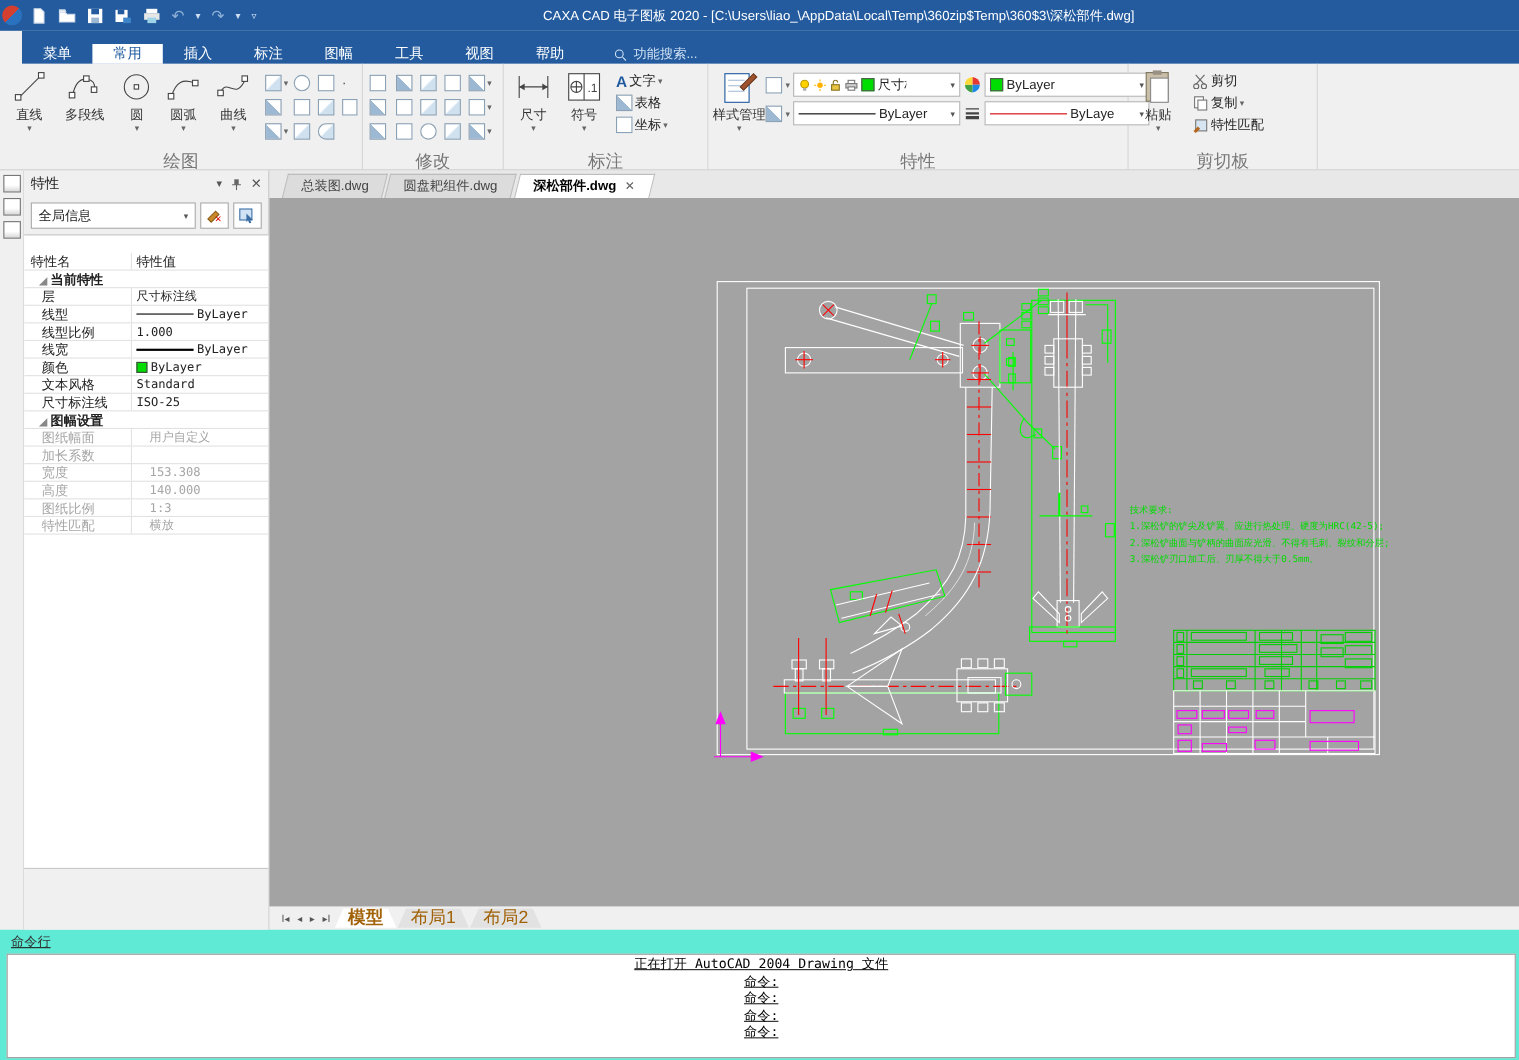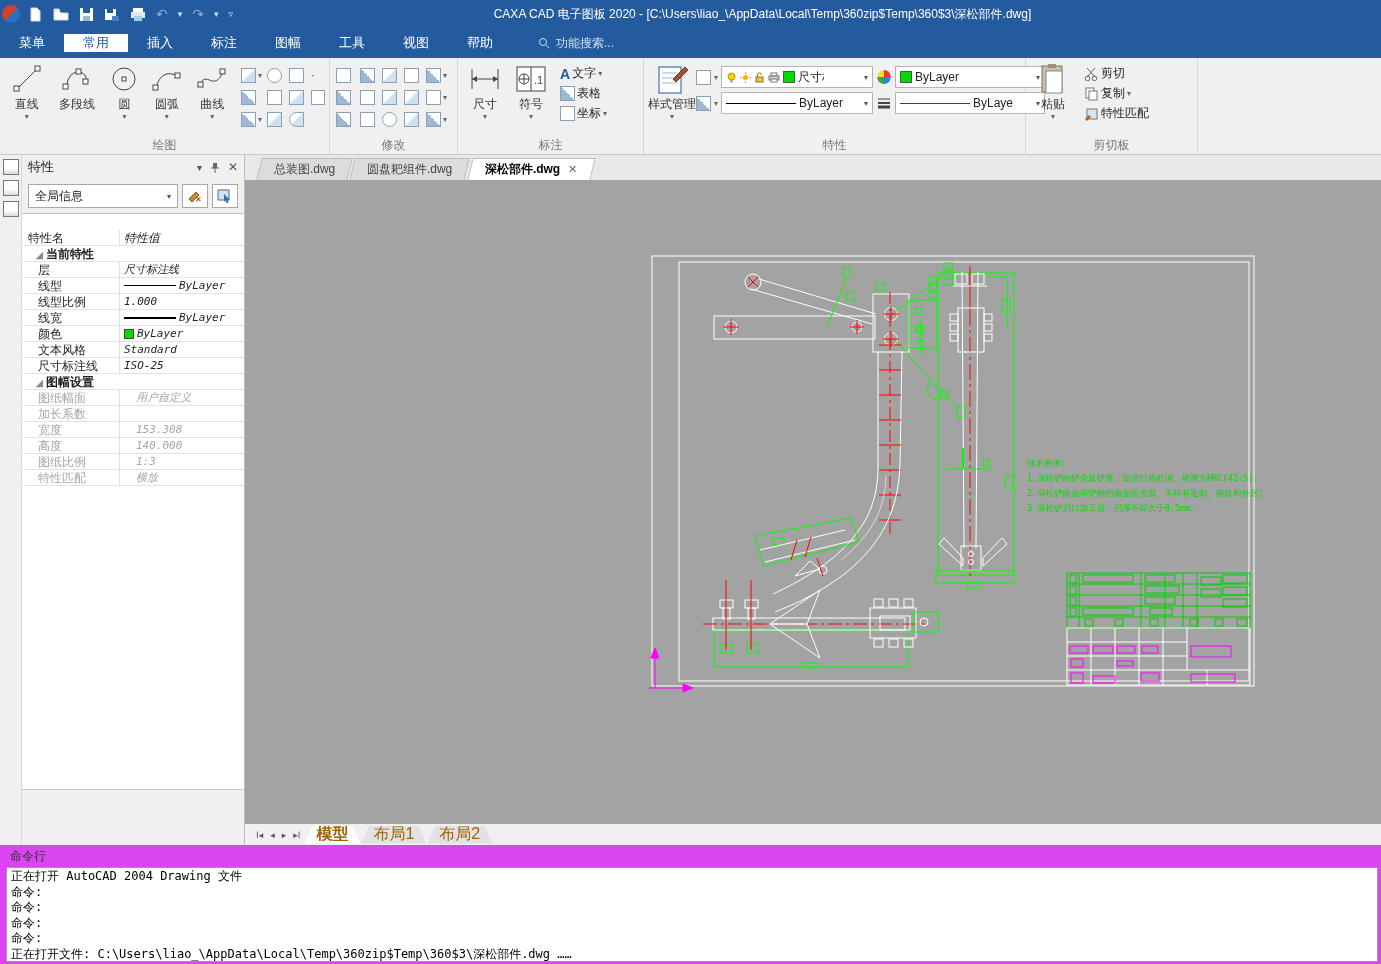--- a/index.html
+++ b/index.html
@@ -6,29 +6,29 @@
   html,body{width:1381px;height:964px;overflow:hidden;background:#f0f0f0;
     font-family:"Liberation Sans",sans-serif;font-size:12px;color:#222;}
   
   #titlebar{height:28px;background:#235b9e;display:flex;align-items:center;position:relative;color:#fff;}
   .logo{width:18px;height:18px;border-radius:50%;background:linear-gradient(135deg,#d43f2f 50%,#2a72c0 50%);margin:0 8px 0 2px;}
   .qat{display:flex;align-items:center;gap:10px;}
   .qat svg{display:block}
   .qat .dd{color:#cfe0f4;font-size:9px;}
   #win-title{position:absolute;left:0;right:16px;text-align:center;font-size:12px;color:#fff;pointer-events:none;padding-left:160px;}
   
-  #menubar{height:30px;background:#235b9e;display:flex;align-items:center;color:#fff;}
+  #menubar{height:30px;background:#235b9e;display:flex;align-items:flex-end;color:#fff;margin-left:20px;}
   .mtab{padding:0 19px;display:flex;align-items:center;font-size:13px;cursor:default;}
   .mtab.active{background:#fff;color:#1e5a9e;}
   .msearch{display:flex;align-items:center;gap:6px;color:#cfe0f4;margin-left:26px;font-size:12px;}
   
   #ribbon{height:97px;background:#f0f0f0;border-bottom:1px solid #c9c9c9;display:flex;}
   .rsec{display:flex;flex-direction:column;border-right:1px solid #d6d6d6;padding:2px 4px 0 4px;}
   .rsec .rcontent{flex:1;display:flex;align-items:flex-start;}
-  .rsec .rlabel{height:17px;text-align:center;color:#777;font-size:12px;}
+  .rsec .rlabel{height:17px;text-align:center;color:#777;font-size:16px;}
   .bigbtn{width:46px;display:flex;flex-direction:column;align-items:center;padding-top:3px;}
   .bigbtn .blabel{font-size:12px;color:#333;margin-top:1px;white-space:nowrap;}
   .bigbtn .bdd{font-size:8px;color:#666;line-height:7px;}
   .sgrid{display:grid;grid-auto-rows:22px;align-content:start;margin-left:6px;margin-top:4px;}
   .scell{display:flex;align-items:center;gap:2px;}
   .si{width:15px;height:15px;border:1px solid #8aa0b4;background:linear-gradient(135deg,#ffffff 45%,#cfe0ef 55%);}
   .si2{background:linear-gradient(45deg,#9db8d2 50%,#ffffff 50%);}
   .si3{background:#fff;}
   .sdd{font-size:8px;color:#666;}
   .vrow{display:flex;align-items:center;gap:3px;height:26px;}
@@ -46,21 +46,21 @@
   .ptitle{height:24px;display:flex;align-items:center;padding:0 6px;gap:8px;}
   .ptitle .tname{flex:1;font-size:13px;}
   .ptico{color:#555;font-size:10px;}
   .pcombrow{height:34px;display:flex;align-items:center;padding:0 6px;gap:4px;}
   .pcombo{flex:1;height:24px;background:#fff;border:1px solid #a8a8a8;display:flex;align-items:center;padding:0 6px;}
   .pcombo .cdd{margin-left:auto;font-size:8px;color:#555;}
   .pbtn{width:26px;height:24px;background:#fff;border:1px solid #a8a8a8;display:flex;align-items:center;justify-content:center;}
   .ptable{background:#fff;border-top:1px solid #c0c0c0;height:576px;overflow:hidden;}
   .prow{display:flex;height:16px;line-height:16px;border-bottom:1px solid #e2e2e2;font-size:12px;}
   .prow .pname{width:98px;padding-left:16px;border-right:1px solid #e2e2e2;white-space:nowrap;overflow:hidden;}
-  .prow .pval{flex:1;padding-left:4px;white-space:nowrap;overflow:hidden;display:flex;align-items:center;gap:3px;font-family:"DejaVu Sans Mono",monospace;font-size:11px;font-style:italic;}
+  .prow .pval{flex:1;padding-left:4px;white-space:nowrap;overflow:hidden;display:flex;align-items:center;gap:3px;font-family:"DejaVu Sans Mono",monospace;font-size:11px;}
   .prow.head{font-family:"Liberation Sans",sans-serif;margin-top:16px;}
   .prow.head .pval{font-family:"Liberation Sans",sans-serif;font-size:12px;}
   .prow.group .pname{font-weight:bold;padding-left:14px;width:196px;border-right:none;}
   .gtri{color:#888;font-size:9px;margin-right:3px;}
   .prow.dim{color:#a6a6a6;gap:12px;}
   .vline{display:inline-block;width:52px;border-top:1px solid #000;}
   .vswatch{width:10px;height:10px;background:#00dd00;border:1px solid #444;flex:none;}
   .pfoot{flex:1;background:#f0f0f0;border-top:1px solid #c9c9c9;}
   
   #rightcol{flex:1;display:flex;flex-direction:column;}
@@ -69,24 +69,24 @@
   .dtab>span{transform:skewX(14deg);display:inline-block;white-space:nowrap;}
   .dtab.active{background:#fff;color:#000;font-weight:bold;}
   .dclose{color:#666;font-weight:normal;font-size:11px;}
   #canvas{height:644px;background:#a3a3a3;position:relative;}
   #canvas svg{position:absolute;left:0;top:0;}
   #layoutbar{height:21px;background:#f0f0f0;display:flex;align-items:center;padding-left:8px;gap:1px;}
   .navi{color:#555;font-size:9px;padding:0 3px;}
   .ltab{height:18px;padding:0 12px;display:flex;align-items:center;font-size:16px;color:#a16207;background:#e2e2e2;clip-path:polygon(8px 0,calc(100% - 8px) 0,100% 100%,0 100%);}
   .ltab.active{background:#fff;font-weight:bold;}
   
-  #cmdarea{height:119px;background:#d946ef;}
+  #cmdarea{height:119px;background:#5eead4;text-decoration:underline;}
   #cmdhead{height:22px;display:flex;align-items:center;padding-left:10px;font-size:12px;color:#333;}
   #cmdbox{margin:0 0 0 6px;width:1372px;height:95px;background:#fff;border:1px solid #9a9a9a;
-    font-family:"DejaVu Sans Mono",monospace;font-size:12px;line-height:15.5px;padding:1px 4px;color:#000;overflow:hidden;}
+    font-family:"DejaVu Sans Mono",monospace;font-size:12px;line-height:15.5px;padding:1px 4px;color:#000;overflow:hidden;text-align:center;}
 </style>
 </head>
 <body>
 
 <div id="titlebar">
   <div class="logo"></div>
   <div class="qat">
     <span>
         <svg width="15" height="15">
           <path d="M3 1h6l3 3v10H3z" fill="#fff" stroke="#cdd9e8"></path>
@@ -850,15 +850,14 @@
 </div>
 
 <div id="cmdarea">
   <div id="cmdhead">命令行</div>
   <div id="cmdbox">
     <div>正在打开 AutoCAD 2004 Drawing 文件</div>
     <div>命令:</div>
     <div>命令:</div>
     <div>命令:</div>
     <div>命令:</div>
-    <div>正在打开文件: C:\Users\liao_\AppData\Local\Temp\360zip$Temp\360$3\深松部件.dwg ……</div>
   </div>
 </div>
 
 </body></html>

